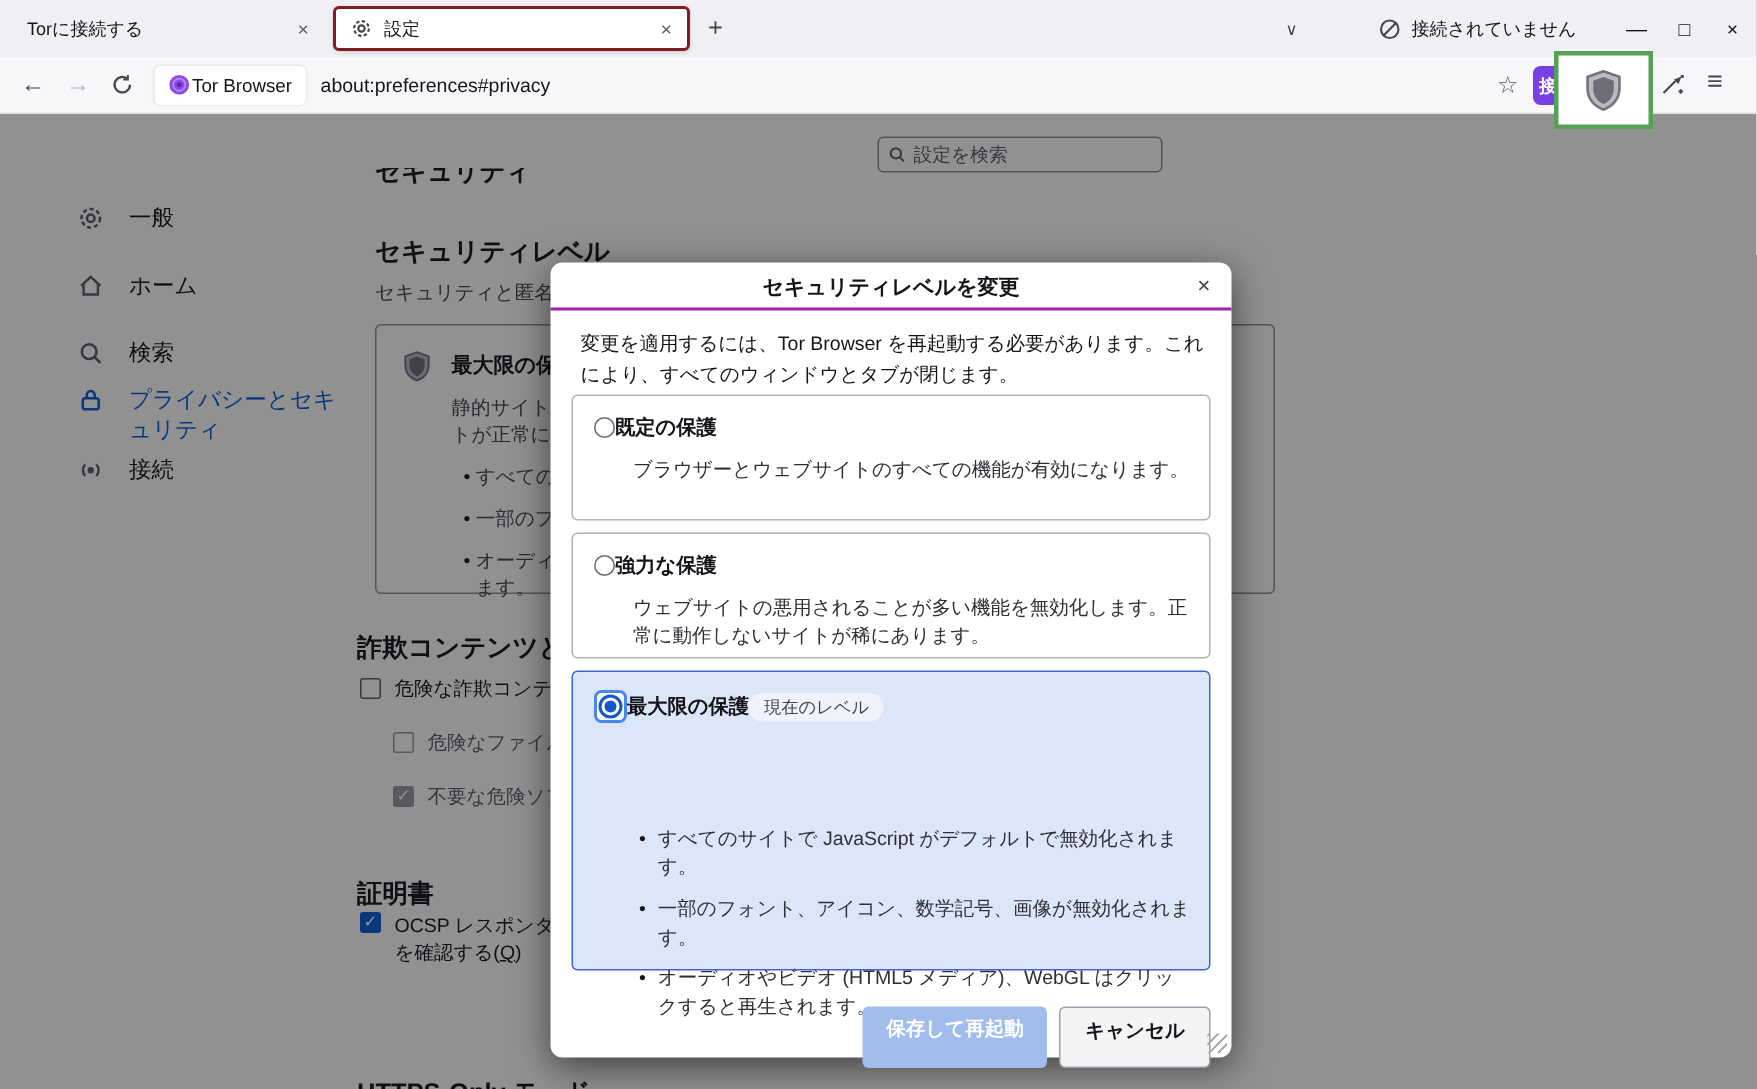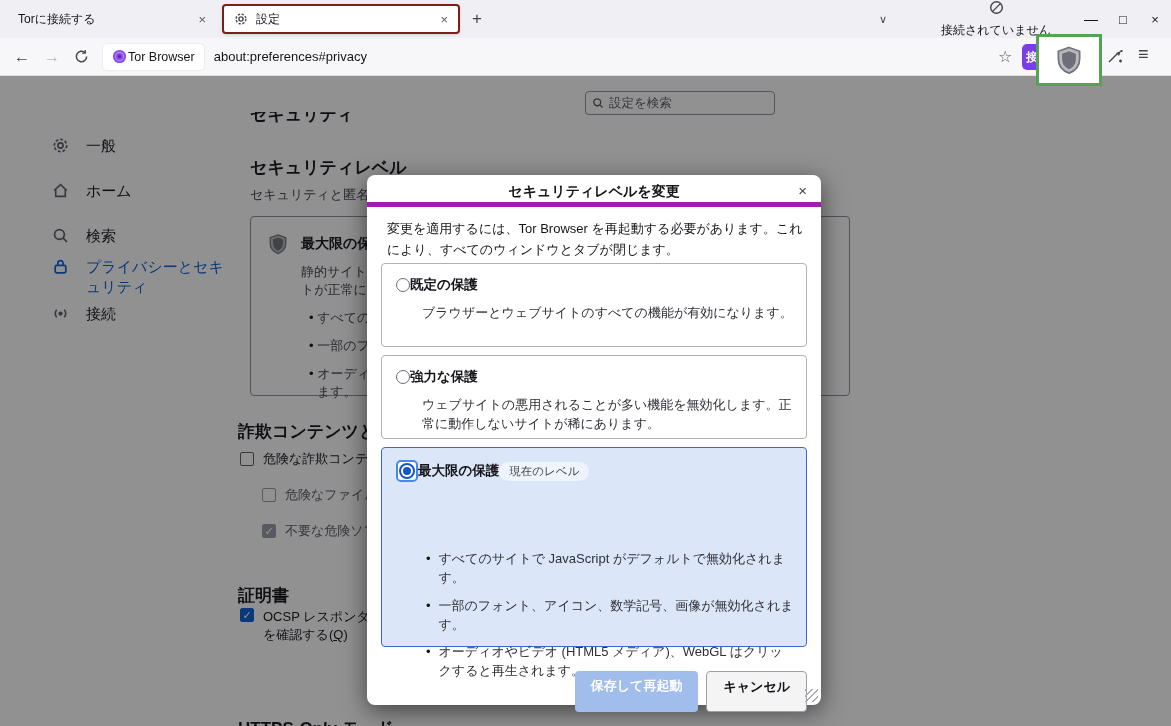--- a/index.html
+++ b/index.html
@@ -11,21 +11,21 @@
   .tabbar { position:absolute; left:0; top:0; width:100%; height:38px; background:#f0f0f4; display:flex; align-items:center; }
   .tab { display:flex; align-items:center; height:30px; font-size:12px; color:#15141a; }
   .tab-inactive { width:208px; margin-left:8px; padding:0 10px; justify-content:space-between; }
   .tab-active { width:238px; margin-left:6px; padding:0 10px; background:#fff; border:2px solid #7f1d1d; border-radius:4px; box-shadow:0 1px 3px rgba(0,0,0,.12); gap:8px; }
   .tab-close { color:#5b5b66; font-size:13px; cursor:default; }
   .tab-label { white-space:nowrap; overflow:hidden; }
   .tab-active .tab-label { flex:1; }
   .newtab { margin-left:12px; font-size:17px; color:#45454e; }
   .tab-spacer { flex:1; }
   .alltabs-chevron { font-size:11px; color:#45454e; margin-right:54px; }
-  .conn-status { display:flex; align-items:center; gap:7px; font-size:12px; color:#15141a; margin-right:24px;flex-direction:column; }
+  .conn-status { display:flex; align-items:center; gap:7px; font-size:12px; color:#15141a; margin-right:24px; }
   .winbtn { width:32px; text-align:center; font-size:13px; color:#15141a; }
   .winbtn.min { font-size:14px; }
 
   
   .navbar { position:absolute; left:0; top:38px; width:100%; height:38px; background:#f7f7f9; border-bottom:1px solid #dededf; display:flex; align-items:center; }
   .nav-ico { font-size:16px; color:#45454e; margin-left:14px; }
   .nav-ico.disabled { color:#b8b8c1; }
   .site-chip { display:flex; align-items:center; gap:1px; background:#fff; border-radius:4px; height:26px; padding:0 9px; margin-left:14px; box-shadow:0 0 2px rgba(0,0,0,.15); font-size:12.5px; color:#15141a; }
   .url-text { font-size:13px; color:#15141a; margin-left:10px; }
   .star { position:absolute; left:998px; top:9px; font-size:16px; color:#5b5b66; }
@@ -73,21 +73,21 @@
   .cb.checked-blue { background:#0b5cd5; border-color:#0b5cd5; color:#fff; }
   .cert-heading { position:absolute; left:0; top:508px;font-family:Liberation Mono, monospace; }
   .ocsp { position:absolute; left:2px; top:532px; display:flex; gap:9px; font-size:13px; color:#15141a; }
   .ocsp .txt { width:160px; line-height:18px; }
   .ocsp u { text-decoration:underline; }
   .clip-bottom { position:absolute; left:0; top:641px; height:9px; overflow:hidden; }
   .clip-bottom .h { font-size:17px; font-weight:bold; color:#15141a; white-space:nowrap; }
 
   
   .modal { position:absolute; left:367px; top:99px; width:454px; height:530px; background:#fff; border-radius:8px; box-shadow:0 6px 24px rgba(0,0,0,.55); z-index:10; }
-  .modal-header { position:absolute; left:0; top:0; width:100%; height:32px; border-bottom:5px solid #a21caf; }
+  .modal-header { position:absolute; left:0; top:0; width:100%; height:32px; border-bottom:2px solid #a21caf; }
   .modal-title { text-align:center; line-height:32px; font-size:14px; font-weight:bold; color:#15141a; }
   .modal-close { position:absolute; right:14px; top:0; line-height:32px; font-size:15px; color:#45454e; }
   .modal-desc { position:absolute; left:20px; top:44px; width:416px; font-size:13px; line-height:1.6; color:#15141a; }
   .opt-card { position:absolute; left:14px; width:426px; border:1px solid #b1b1b9; border-radius:4px; background:#fff; }
   .opt-1 { top:88px; height:84px; }
   .opt-2 { top:180px; height:84px; }
   .opt-3 { top:272px; height:200px; background:#dbe7f9; border-color:#3a66d3; }
   .opt-title-row { position:absolute; left:14px; top:12px; display:flex; align-items:center; gap:0; }
   .opt-label { font-size:13.5px; font-weight:bold; color:#15141a; }
   .radio { width:14px; height:14px; border:1.5px solid #6a6a75; border-radius:50%; background:#fff; flex:none; }

